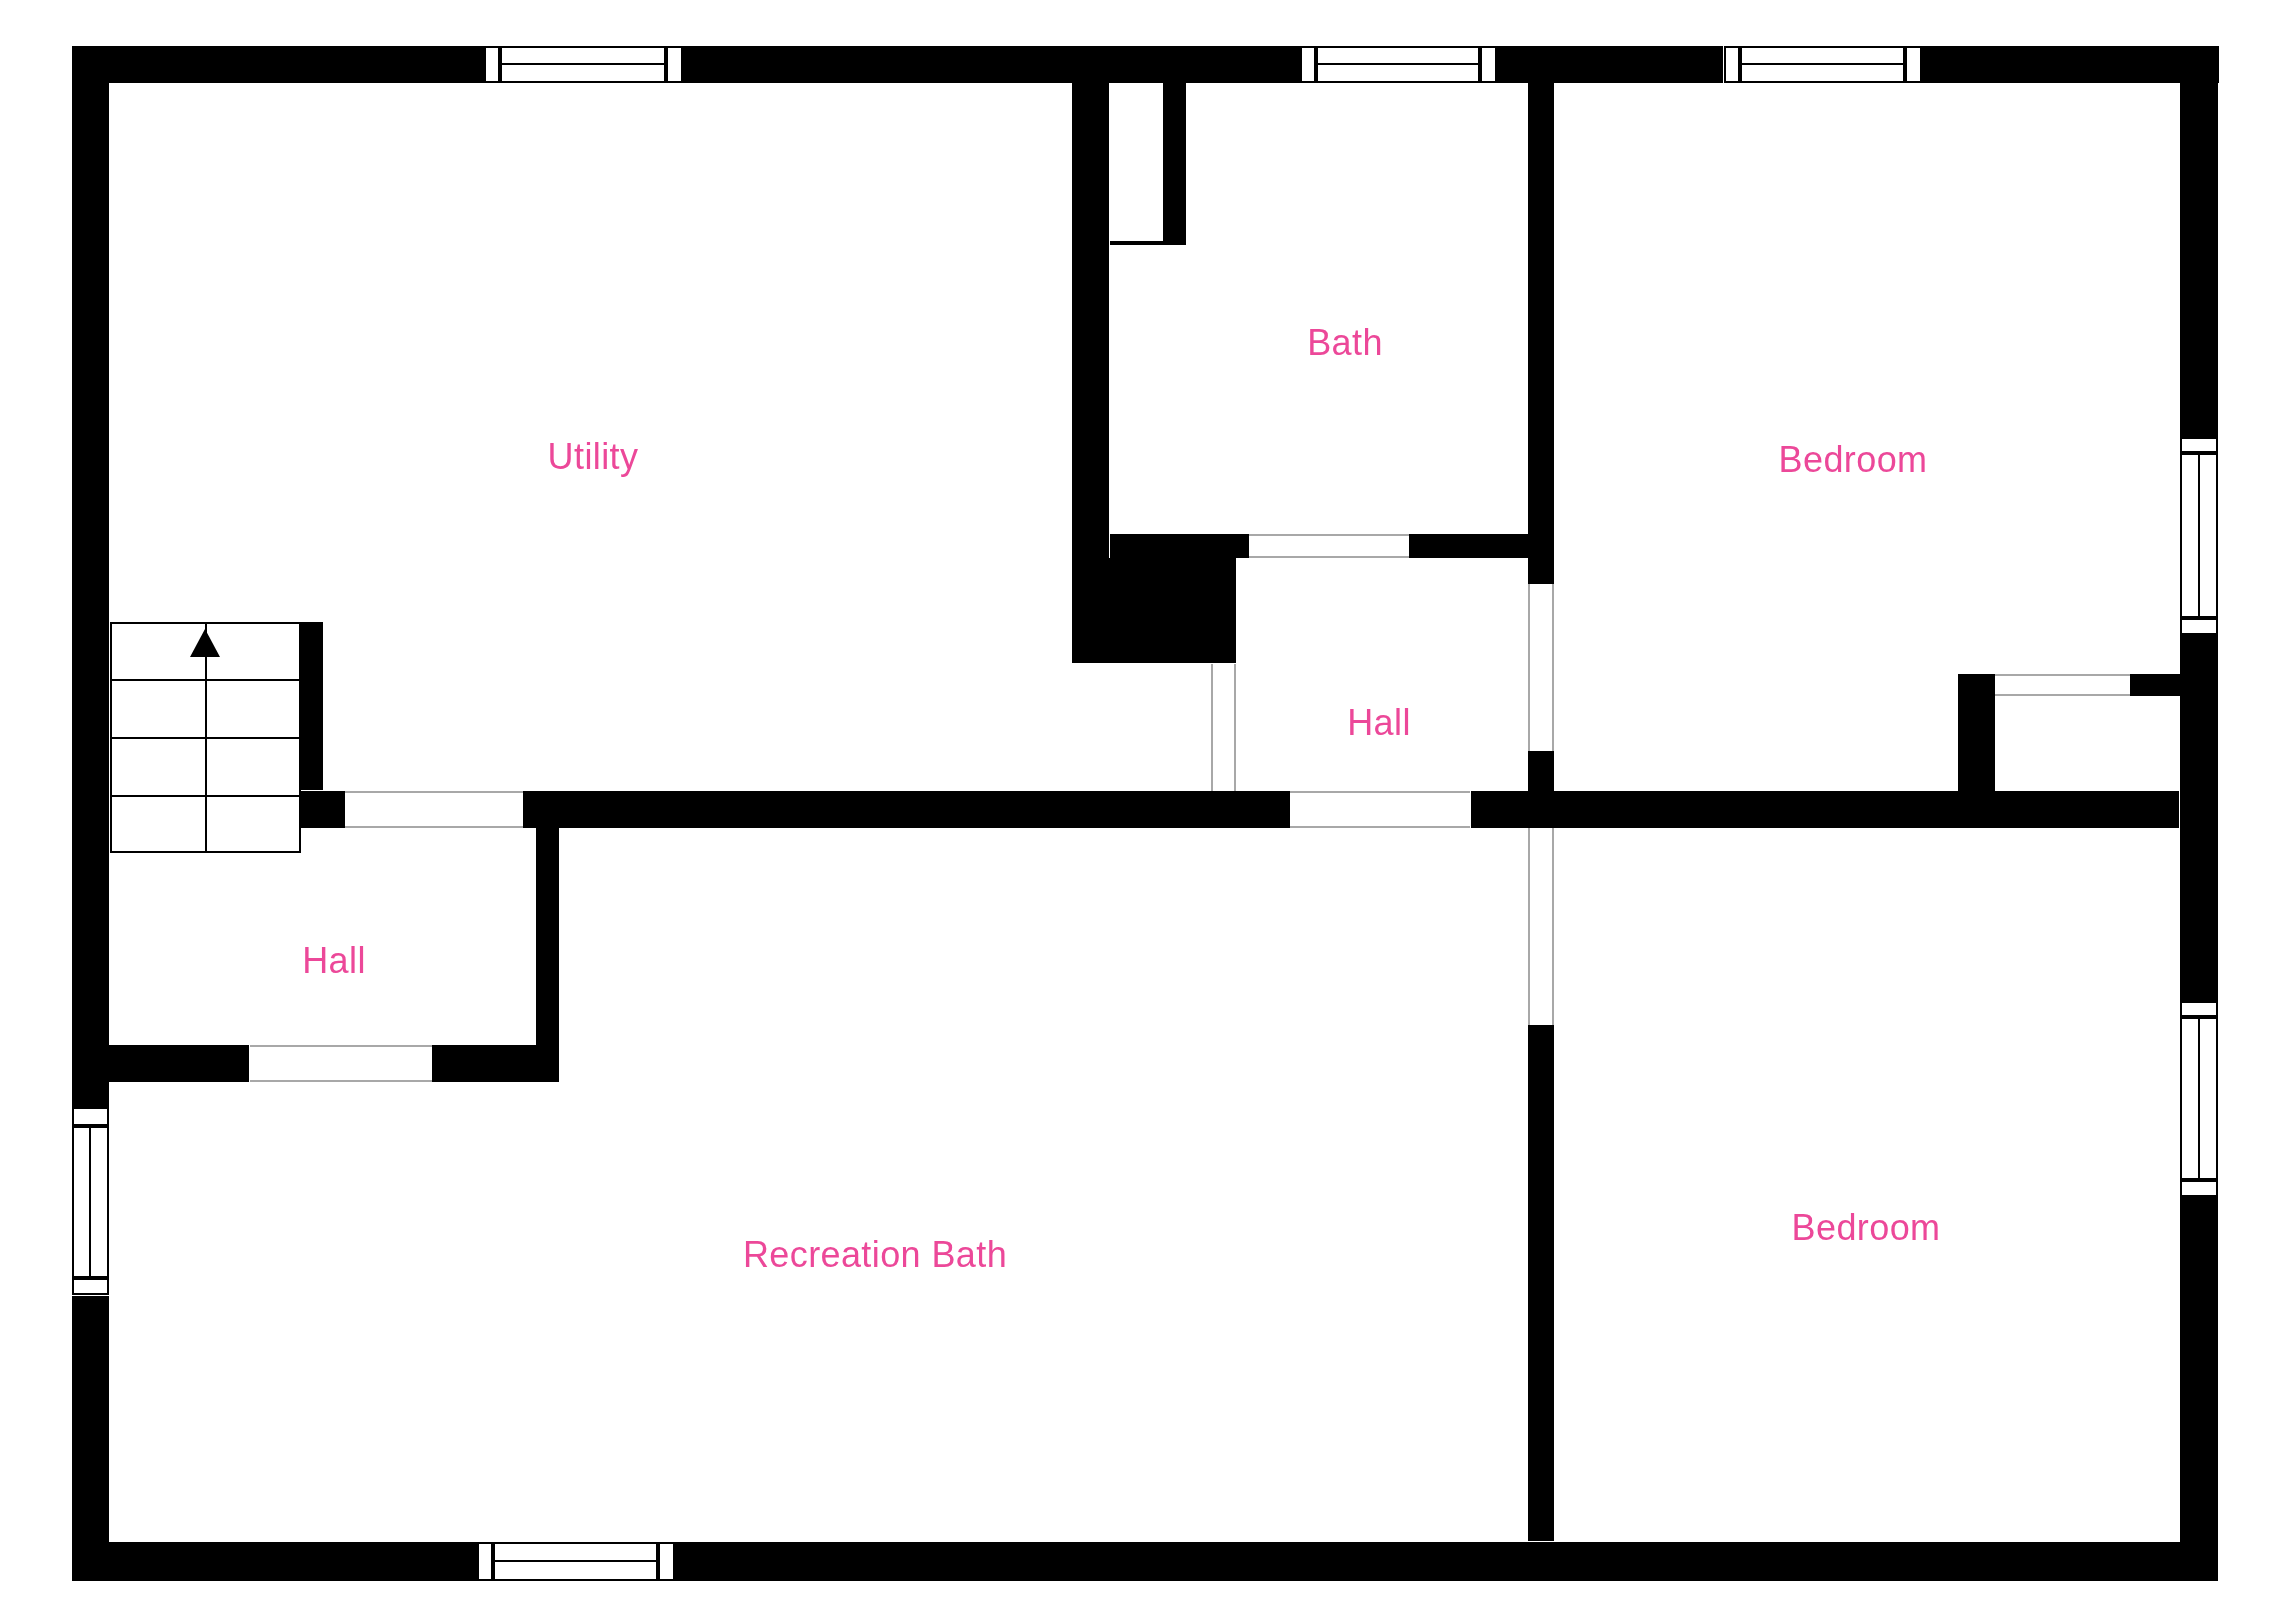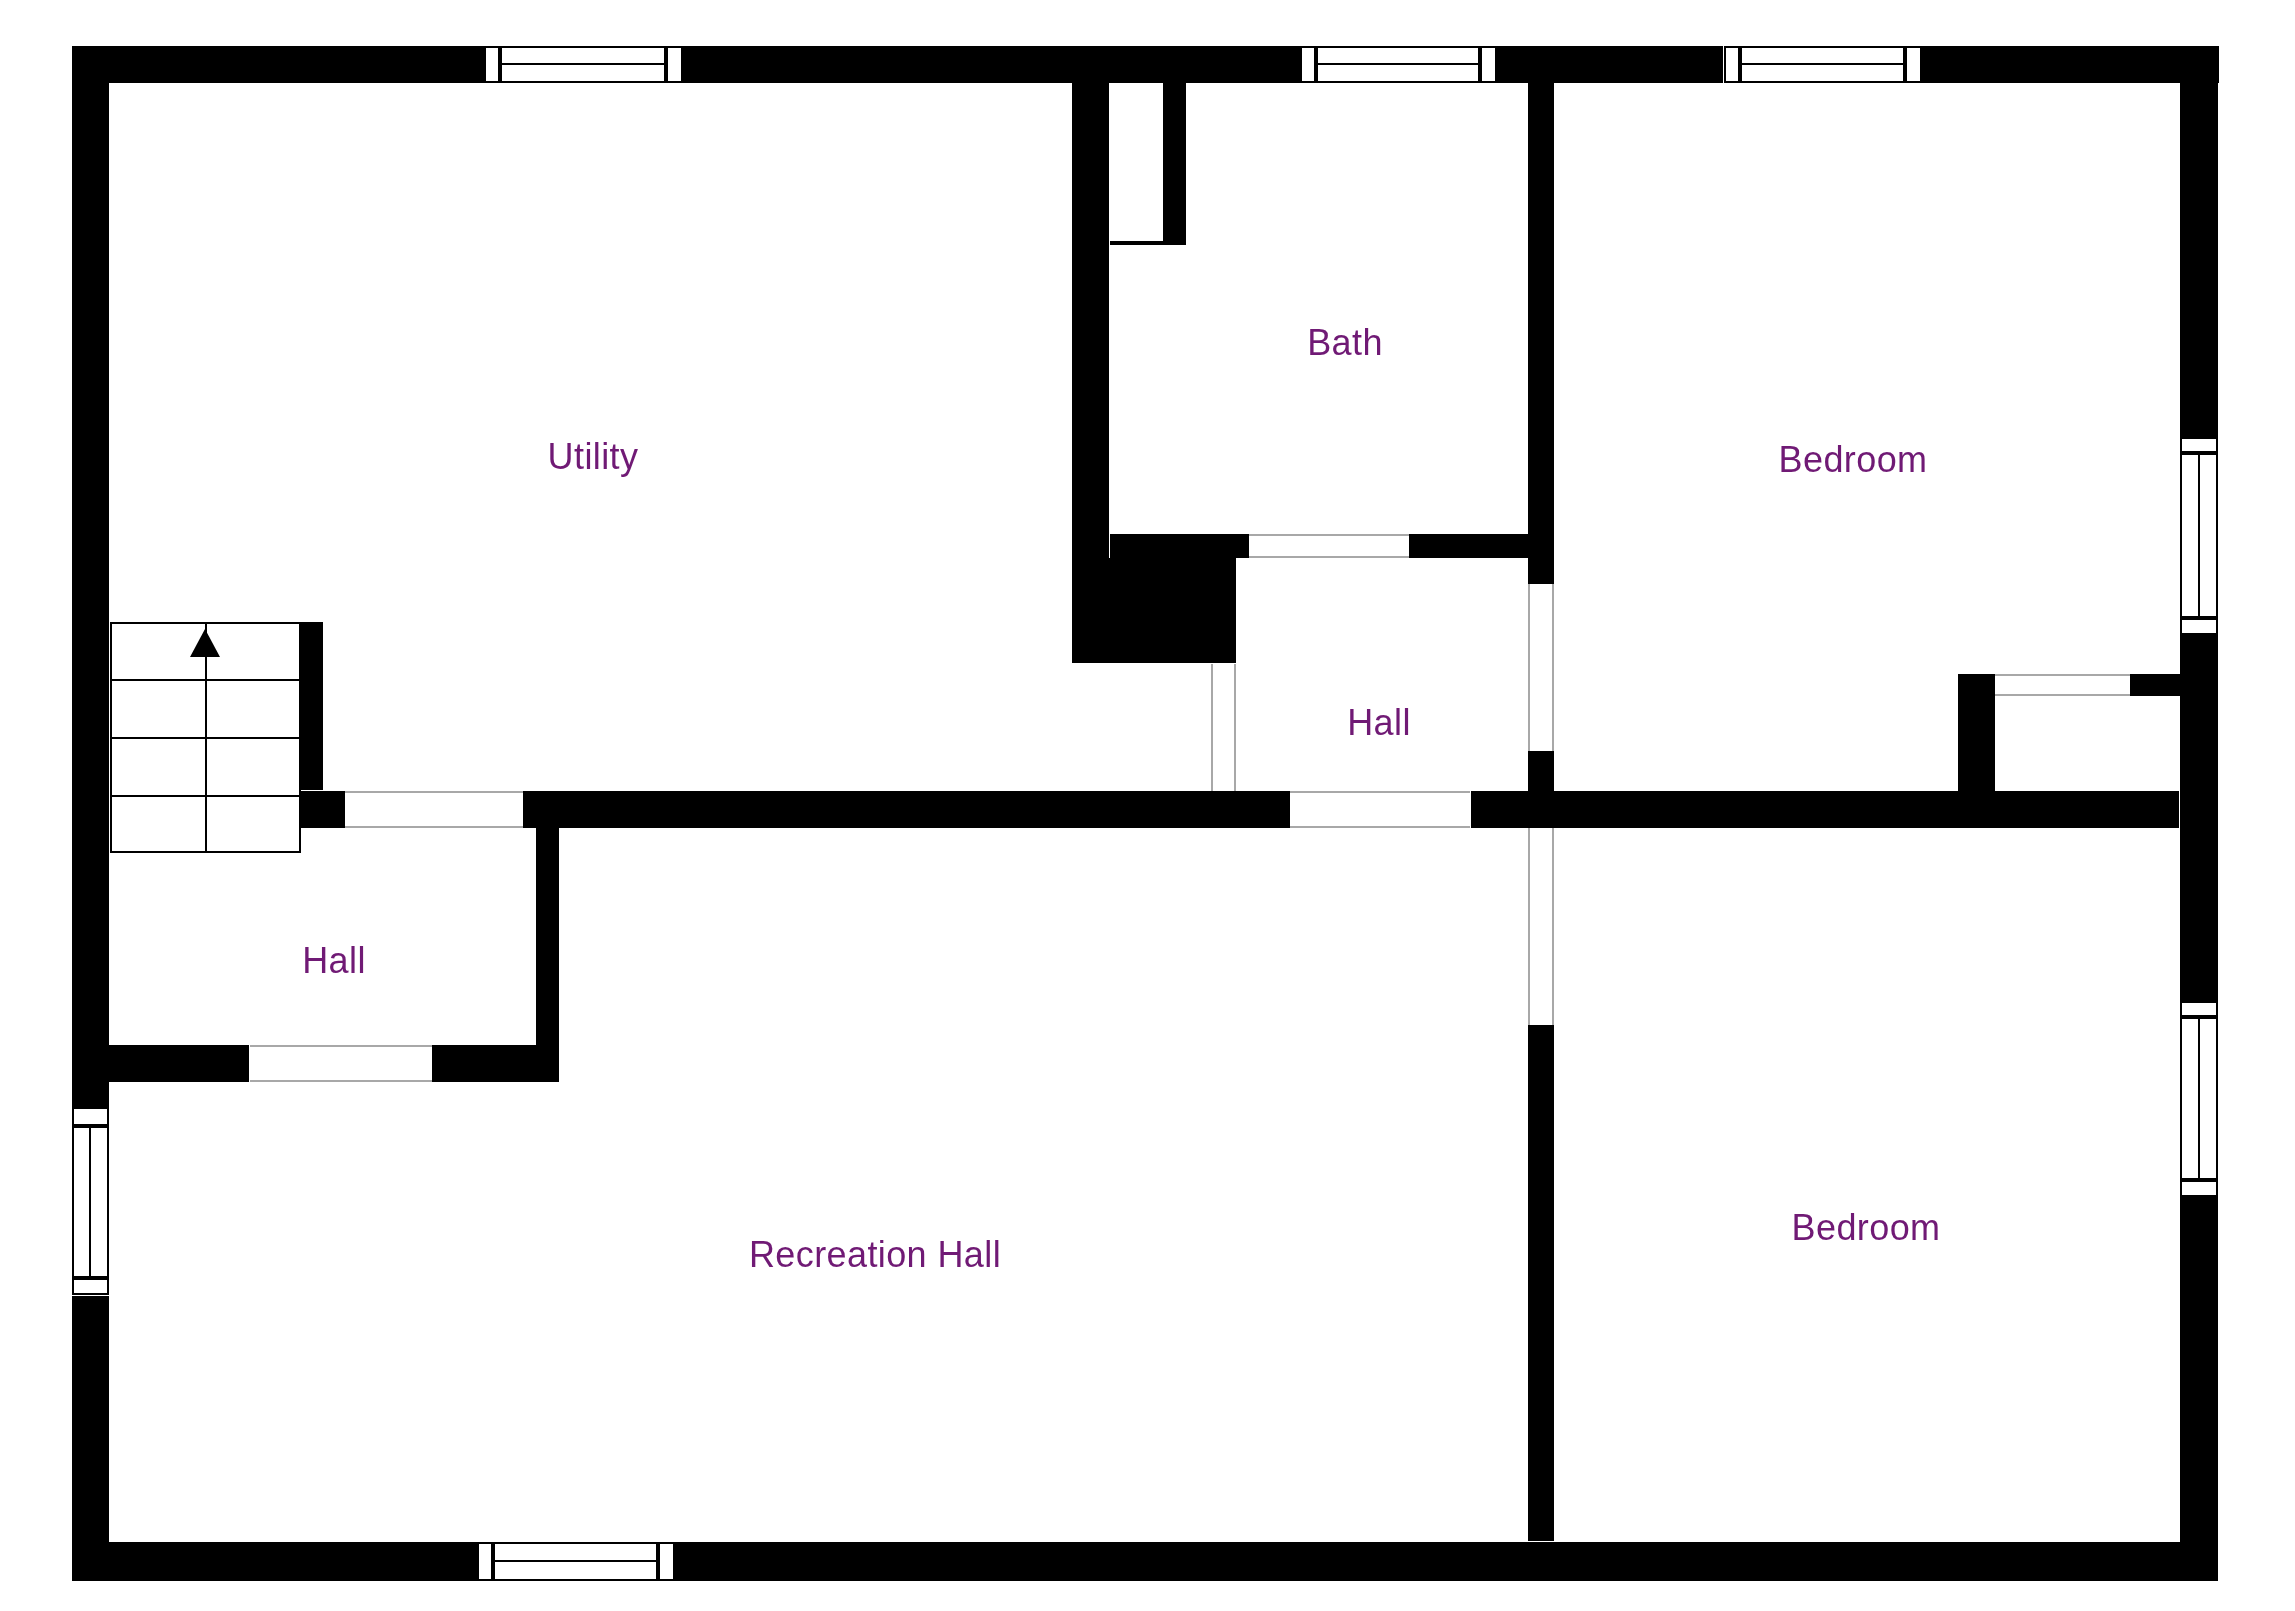--- a/index.html
+++ b/index.html
@@ -10,21 +10,21 @@
   .gap-h{position:absolute;box-sizing:border-box;border-top:2.2px solid #a8a8a8;border-bottom:2.2px solid #a8a8a8;background:#ffffff;}
   .gap-v{position:absolute;box-sizing:border-box;border-left:2.2px solid #a8a8a8;border-right:2.2px solid #a8a8a8;background:#ffffff;}
   .win{position:absolute;background:#ffffff;}
   .cap,.pane{position:absolute;background:#ffffff;border:2.2px solid #000000;box-sizing:border-box;}
   .mid-h{position:absolute;left:-2.2px;right:-2.2px;top:50%;height:2.2px;margin-top:-1.5px;background:#000000;}
   .mid-v{position:absolute;top:-2.2px;bottom:-2.2px;left:50%;width:2.2px;margin-left:-1.5px;background:#000000;}
   .stairs{position:absolute;box-sizing:border-box;border:2.2px solid #000000;background:#ffffff;}
   .tread{position:absolute;left:0;right:0;height:2.2px;background:#000000;}
   .stringer{position:absolute;top:0;bottom:0;width:2.2px;background:#000000;}
   .arrow-up{position:absolute;width:0;height:0;border-left:15.7px solid transparent;border-right:15.7px solid transparent;border-bottom:28px solid #000000;}
-  .room-label{position:absolute;transform:translate(-50%,-50%);font-size:36px;color:#701a75;white-space:nowrap;letter-spacing:0.4px;}
+  .room-label{position:absolute;transform:translate(-50%,-50%);font-size:36px;color:#ec4899;white-space:nowrap;letter-spacing:0.4px;}
 </style>
 </head>
 <body>
 
 <div id="canvas">
 
   <div class="w" style="left:72px;top:46px;width:412px;height:37px"></div>
   <div class="w" style="left:683px;top:46px;width:617px;height:37px"></div>
   <div class="w" style="left:1497px;top:46px;width:226px;height:37px"></div>
   <div class="w" style="left:1922px;top:46px;width:297px;height:37px"></div>
@@ -131,17 +131,17 @@
     <div class="tread" style="top:171px"></div>
     <div class="stringer" style="left:93px"></div>
     <div class="arrow-up" style="left:78px;top:4.5px"></div>
   </div>
 
   <div class="room-label" style="left:593px;top:457px">Utility</div>
   <div class="room-label" style="left:1345px;top:343px">Bath</div>
   <div class="room-label" style="left:1853px;top:460px">Bedroom</div>
   <div class="room-label" style="left:1379px;top:723px">Hall</div>
   <div class="room-label" style="left:334px;top:961px">Hall</div>
-  <div class="room-label" style="left:875px;top:1255px">Recreation Hall</div>
+  <div class="room-label" style="left:875px;top:1255px">Recreation Bath</div>
   <div class="room-label" style="left:1866px;top:1228px">Bedroom</div>
 
 </div>
 
 
 </body></html>

